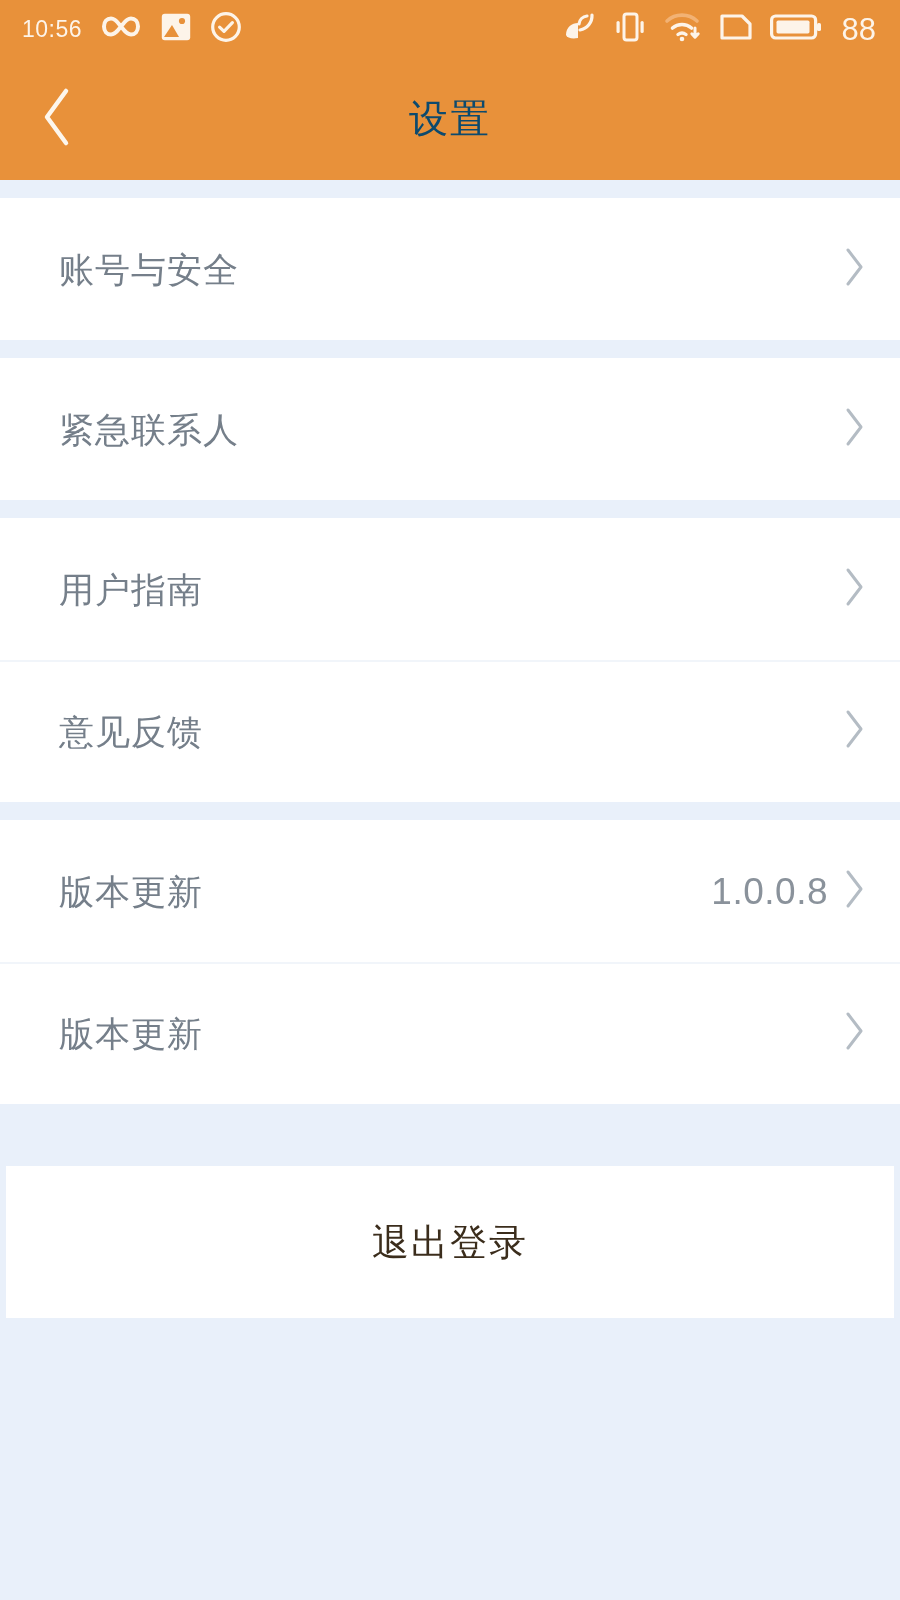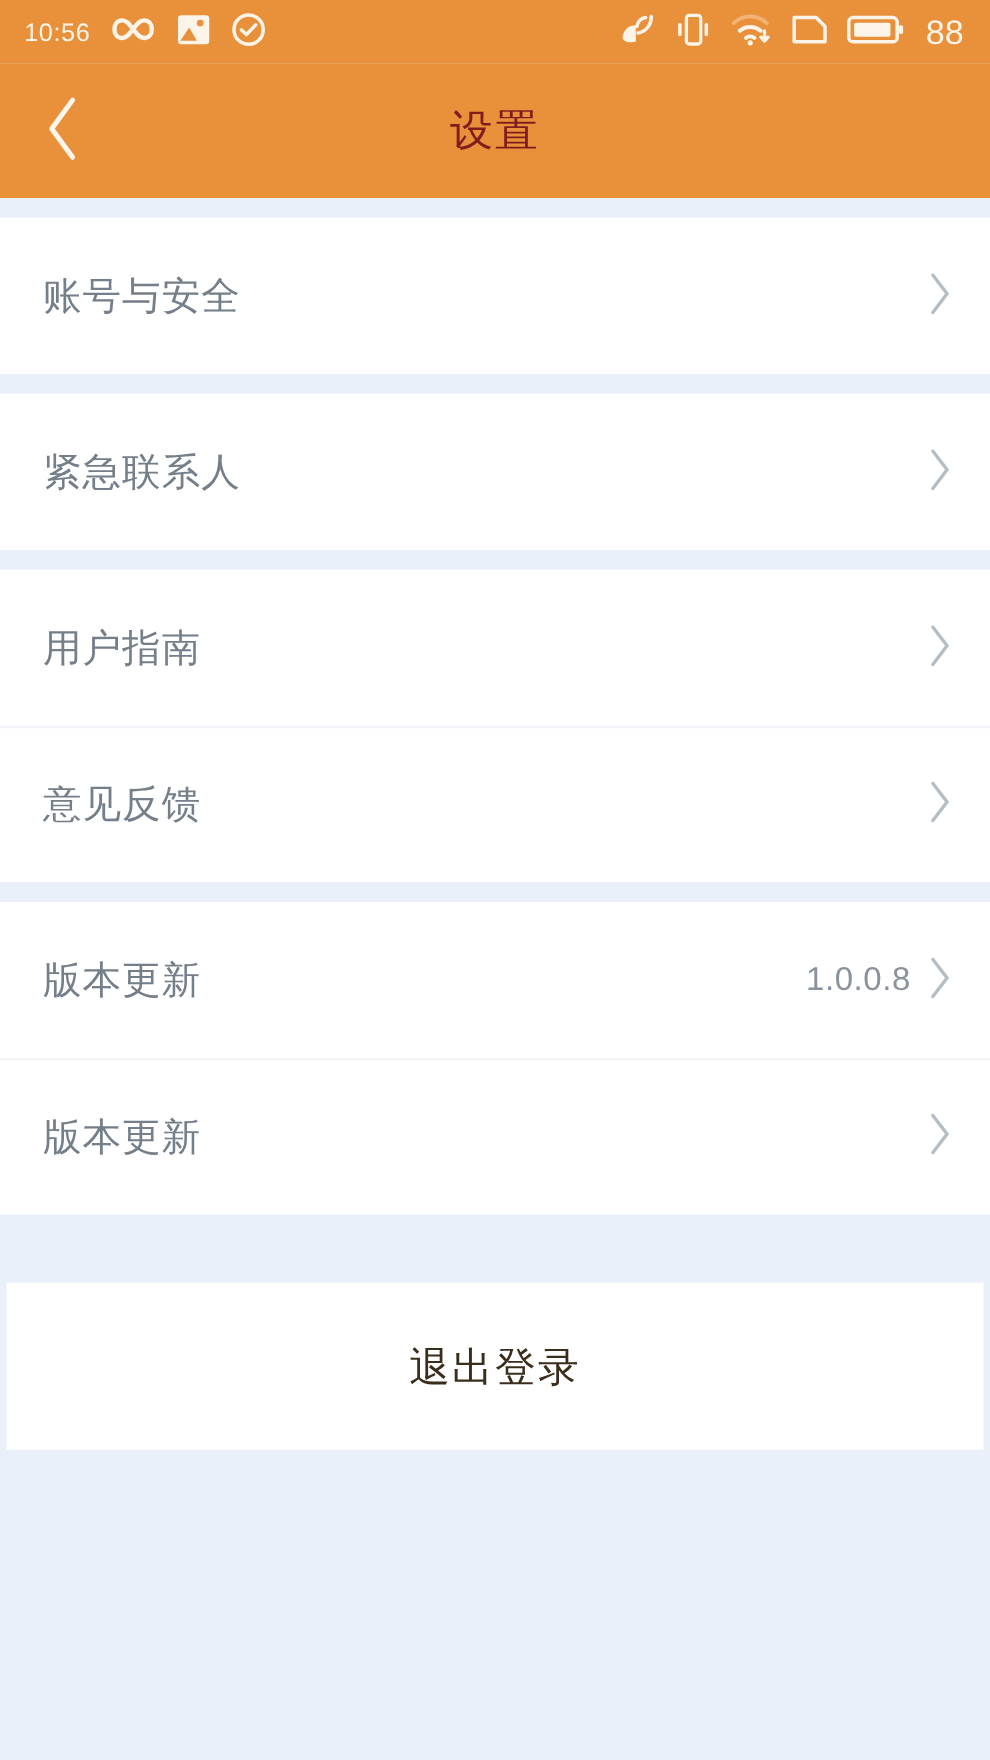--- a/index.html
+++ b/index.html
@@ -45,59 +45,59 @@
   }
   .back-btn {
     position:absolute; left:22px; top:50%;
     transform:translateY(-50%);
     width:70px; height:70px;
     display:flex; align-items:center; justify-content:center;
     cursor:pointer;
   }
   .appbar-title {
     width:100%; text-align:center;
-    color:#7f1d1d; font-size:39px; font-weight:400;
+    color:#0c4a6e; font-size:39px; font-weight:400;
     letter-spacing:2px;
   }
 
   
   .content {
     flex:1 1 auto;
     background:#e9f0fa;
     overflow:hidden;
   }
   .gap {
     height:18px;
     background:#e9f0fa;
   }
   .group { background:#ffffff; }
   .row {
     position:relative;
     height:142px;
     background:#ffffff;
     display:flex; align-items:center;
-    padding:0 34px 0 39px;
+    padding:0 34px 0 59px;
     cursor:pointer;
   }
   .row + .row::before {
     content:"";
     position:absolute; left:0; right:0; top:0;
     height:2px; background:#f1f5fa;
   }
   .row.indent { padding-left:57px; }
   .row-label {
     font-size:35px; color:#757f8a; font-weight:400;
     letter-spacing:1px; line-height:1;
   }
   .row-right {
     margin-left:auto;
     display:flex; align-items:center; gap:14px;
   }
   .row-value {
-    font-size:30px; color:#8a929b; letter-spacing:0.5px; line-height:1;
+    font-size:37px; color:#8a929b; letter-spacing:0.5px; line-height:1;
   }
   .chev { display:block; flex:0 0 auto; }
 
   
   .logout-wrap {
     padding:0 6px;
     background:#e9f0fa;
   }
   .logout-btn {
     height:152px;

